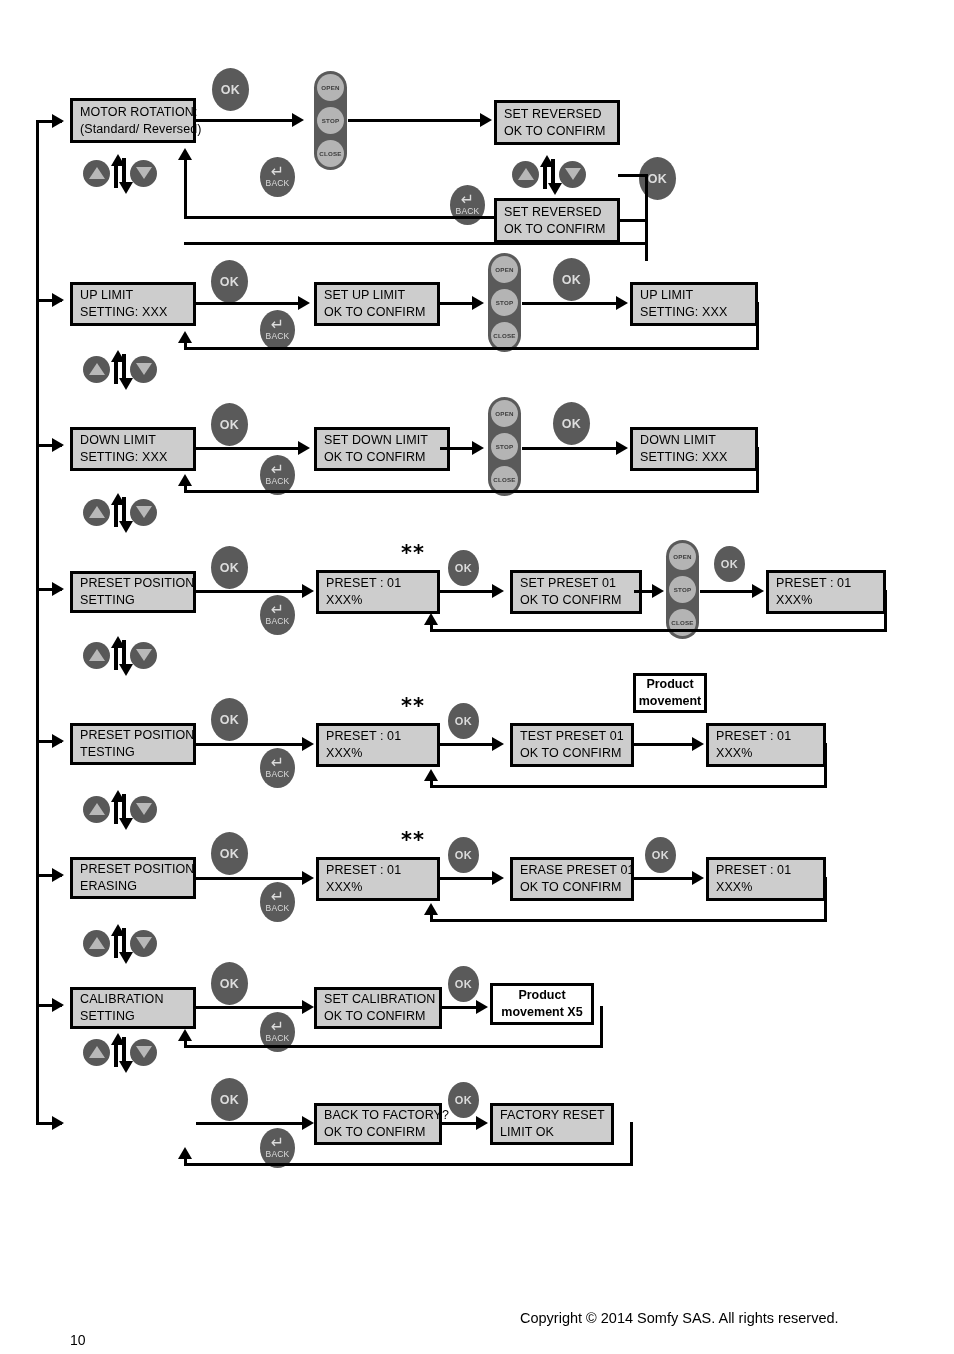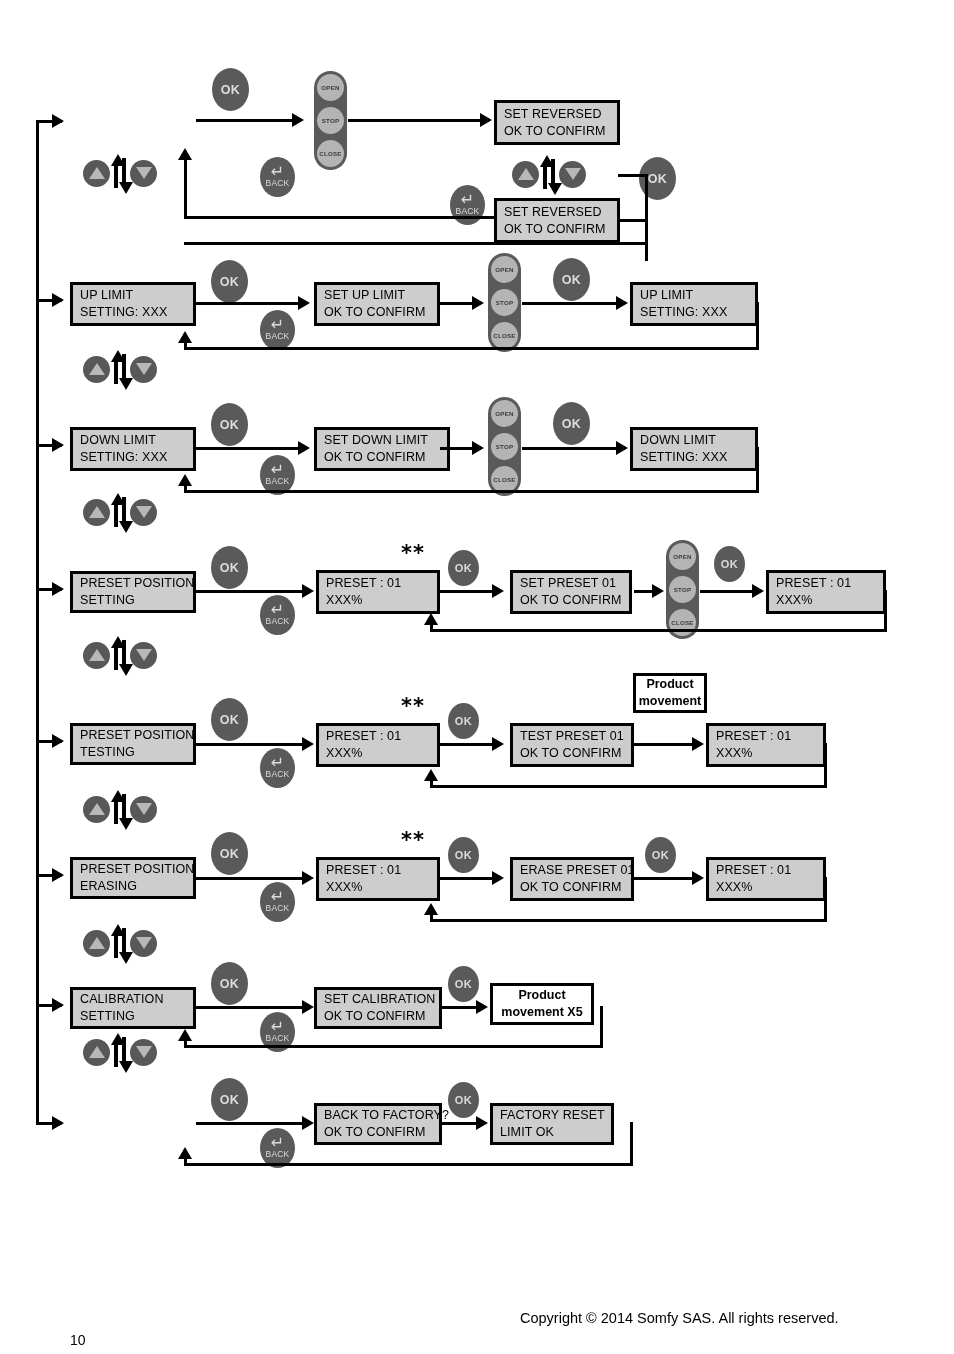--- a/index.html
+++ b/index.html
@@ -192,20 +192,24 @@
 
   <div class="ln hl" style="left:36px;top:874px;width:26px;"></div>
   <div class="arw r" style="left:52px;top:868px;"></div>
 
   <div class="ln hl" style="left:36px;top:1004px;width:26px;"></div>
   <div class="arw r" style="left:52px;top:998px;"></div>
 
   <div class="ln hl" style="left:36px;top:1122px;width:26px;"></div>
   <div class="arw r" style="left:52px;top:1116px;"></div>
 
+  <div class="lcd" style="left:70px;top:98px;width:126px;height:45px;">
+    <span>MOTOR ROTATION:</span>
+    <span>(Standard/ Reversed)</span>
+  </div>
 
   <div class="updown" style="left:83px;top:156px;">
     <div class="circ">
         <div class="tri up"></div>
       </div>
     <div class="arrows">
       <div class="ar" style="left:3px;top:6px;height:26px;"></div>
       <div class="arw u" style="left:0px;top:-2px;"></div>
       <div class="ar" style="left:11px;top:2px;height:26px;"></div>
       <div class="arw d" style="left:8px;top:26px;"></div>
@@ -442,21 +446,21 @@
     <span>XXX%</span>
   </div>
 
   <div class="btn ok small" style="left:448px;top:550px;">
     <span>OK</span>
   </div>
 
   <div class="ln hl" style="left:440px;top:590px;width:56px;"></div>
   <div class="arw r" style="left:492px;top:584px;"></div>
 
-  <div class="lcd" style="left:510px;top:570px;width:122px;height:44px;">
+  <div class="lcd" style="left:510px;top:570px;width:132px;height:44px;">
     <span>SET PRESET 01</span>
     <span>OK TO CONFIRM</span>
   </div>
 
   <div class="ln hl" style="left:634px;top:590px;width:22px;"></div>
   <div class="arw r" style="left:652px;top:584px;"></div>
 
   <div class="remote" style="left:666px;top:540px;">
     <div class="key">OPEN</div>
     <div class="key">STOP</div>

